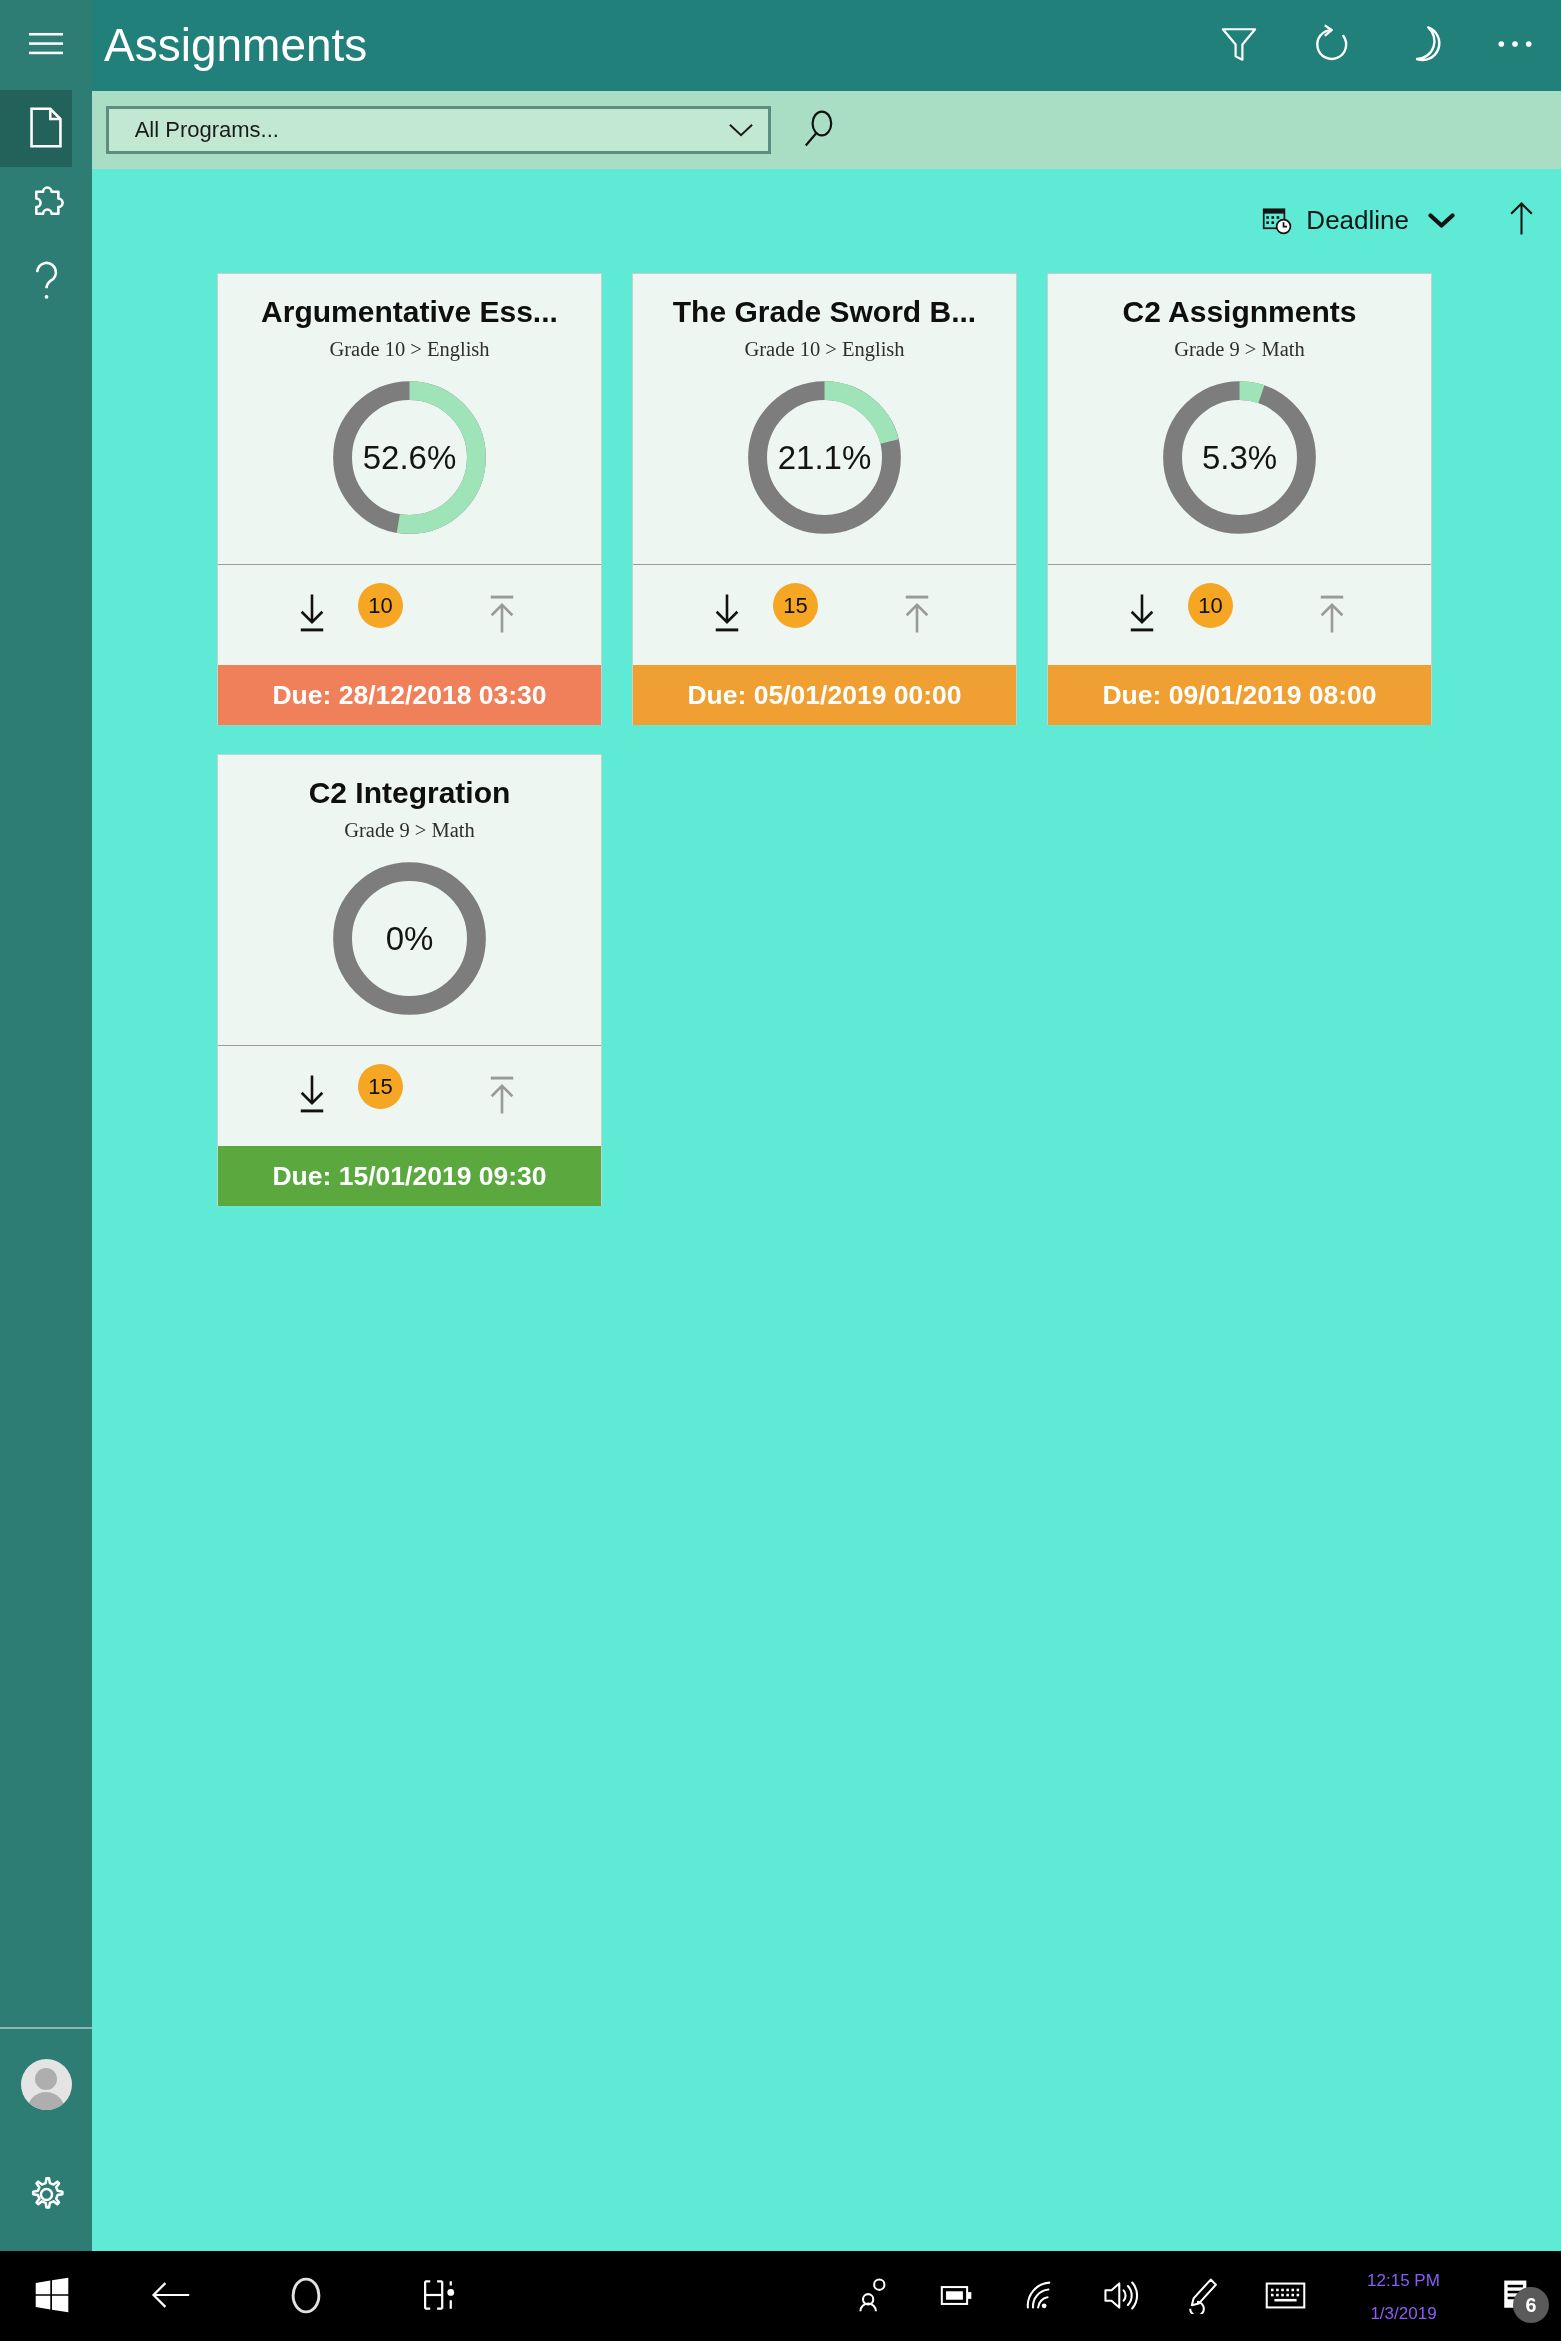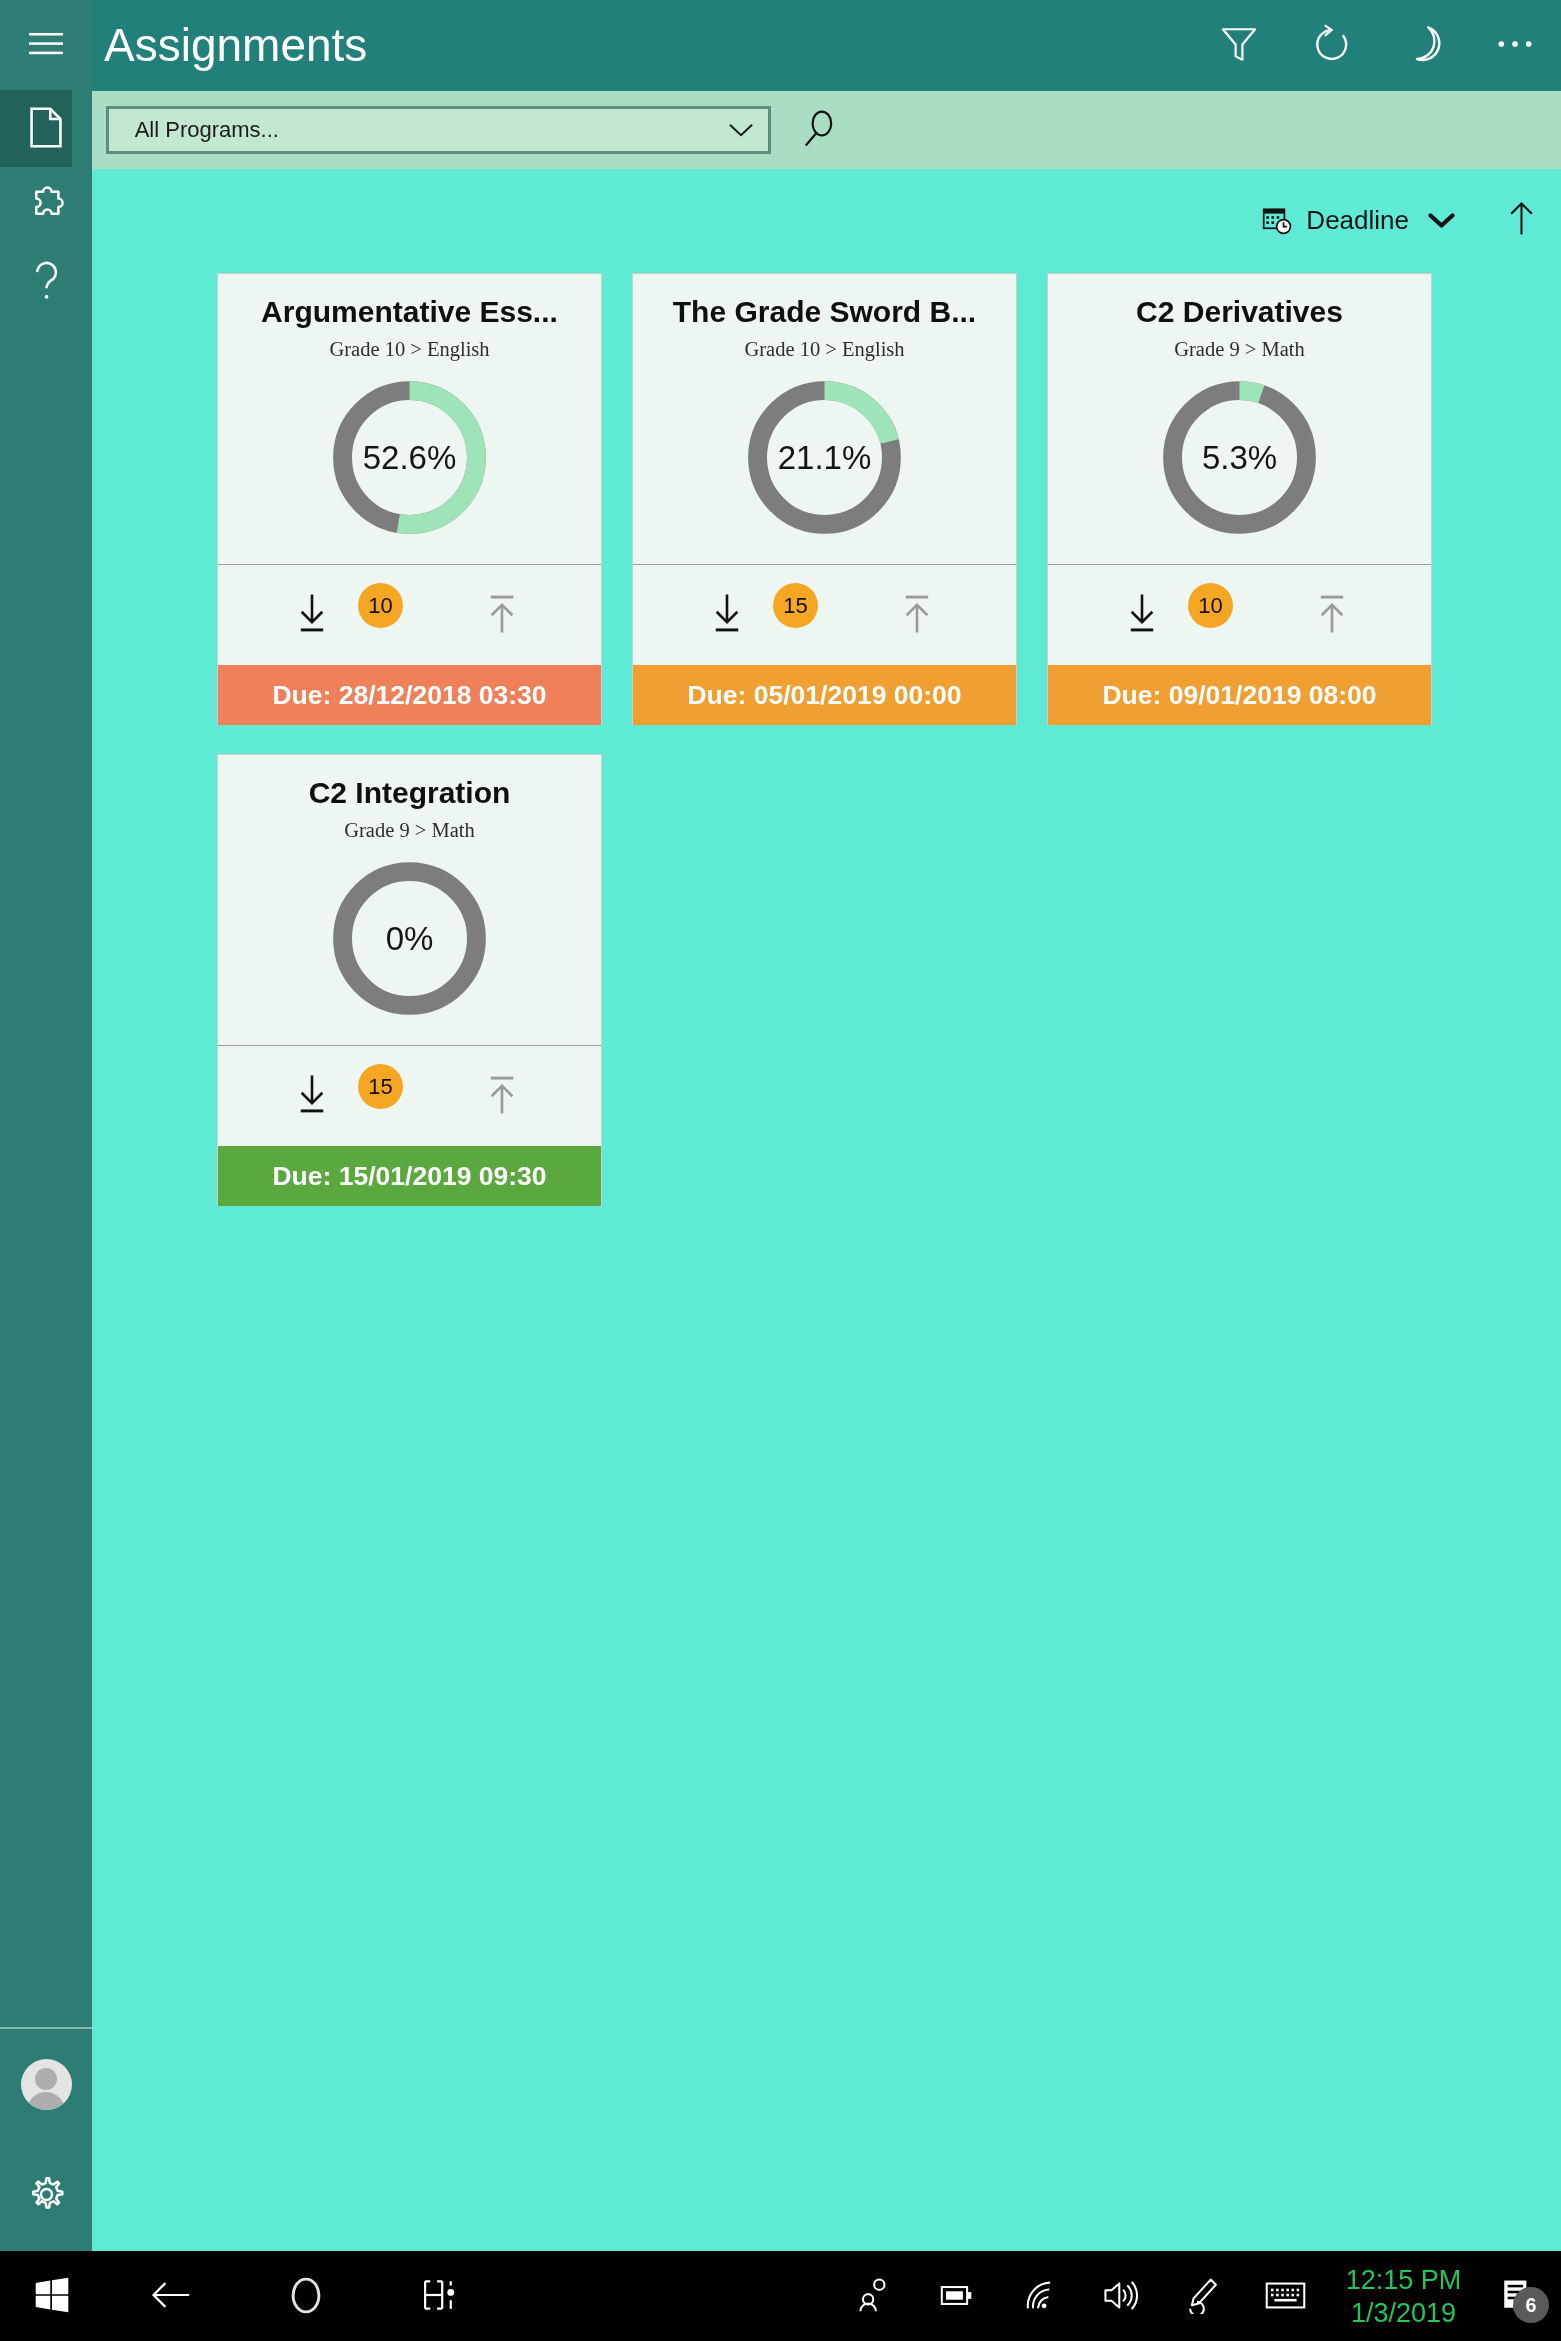--- a/index.html
+++ b/index.html
@@ -230,22 +230,22 @@
     color: #ffffff;
     height: 91px;
   }
   #tb-start { width: 103px; }
   #tb-back  { width: 135px; }
   #tb-cortana { width: 135px; }
   #tb-taskview { width: 135px; }
   .tb-spacer { flex: 1 1 auto; }
   .tray-icon { width: 82px; }
   #tb-clock {
-    color: #22c55e;
-    font-size: 27px;
+    color: #8b5cf6;
+    font-size: 17px;
     line-height: 33px;
     text-align: center;
     width: 137px;
     margin-left: 8.6px;
   }
   #tb-notify {
     width: 89px;
     position: relative;
   }
   .notify-badge {
@@ -493,21 +493,21 @@
             </svg>
           </span>
         </span>
       </div>
       <div class="card-footer" style="background:#f0a032">
         <span>Due: 05/01/2019 00:00</span>
       </div>
     </div>
         <div class="card">
       <div class="card-body">
-        <div class="card-title">C2 Derivatives</div>
+        <div class="card-title">C2 Assignments</div>
         <div class="card-sub">Grade 9 &gt; Math</div>
         <div class="donut-wrap">
           <svg width="163" height="163" viewBox="0 0 190 190">
             <circle cx="95" cy="95" r="78" fill="none" stroke="#7d7d7d" stroke-width="22"></circle>
             <circle cx="95" cy="95" r="78" fill="none" stroke="#9fe3b8" stroke-width="22" stroke-dasharray="25.97468805988041 464.1137659001273" transform="rotate(-90 95 95)"></circle>
           </svg>
           <div class="donut-label">5.3%</div>
         </div>
       </div>
       <div class="card-actions">

